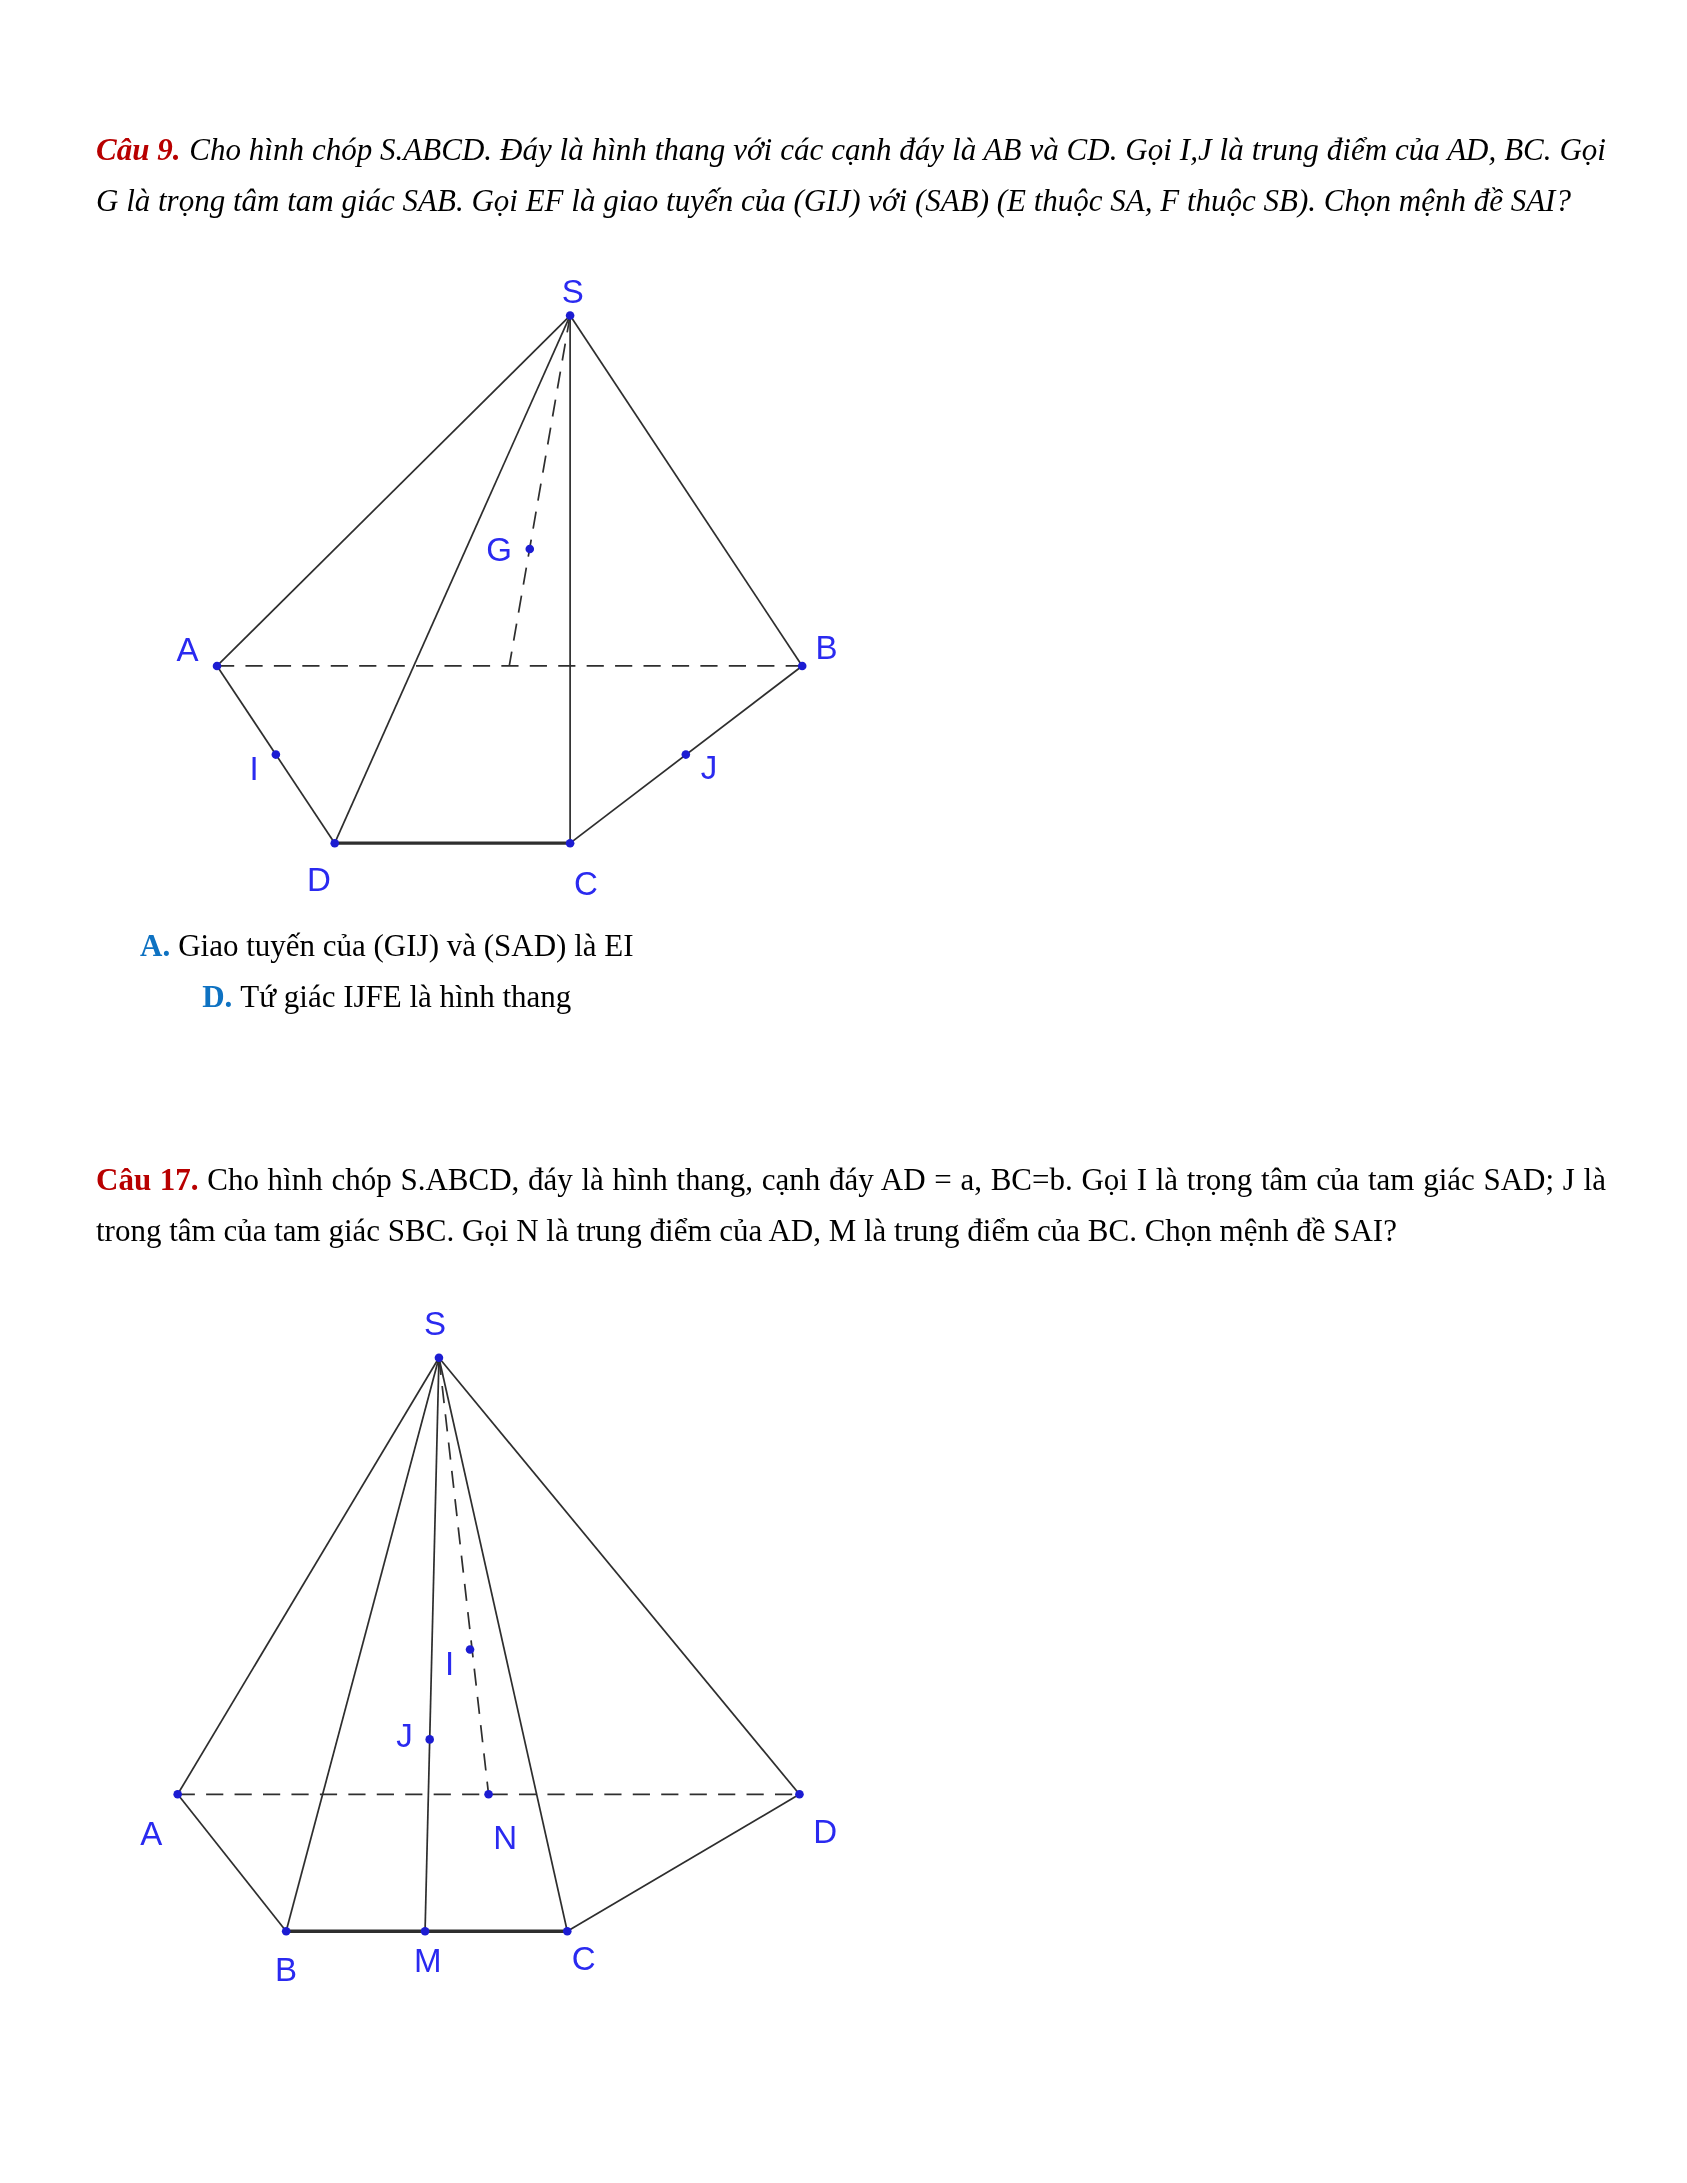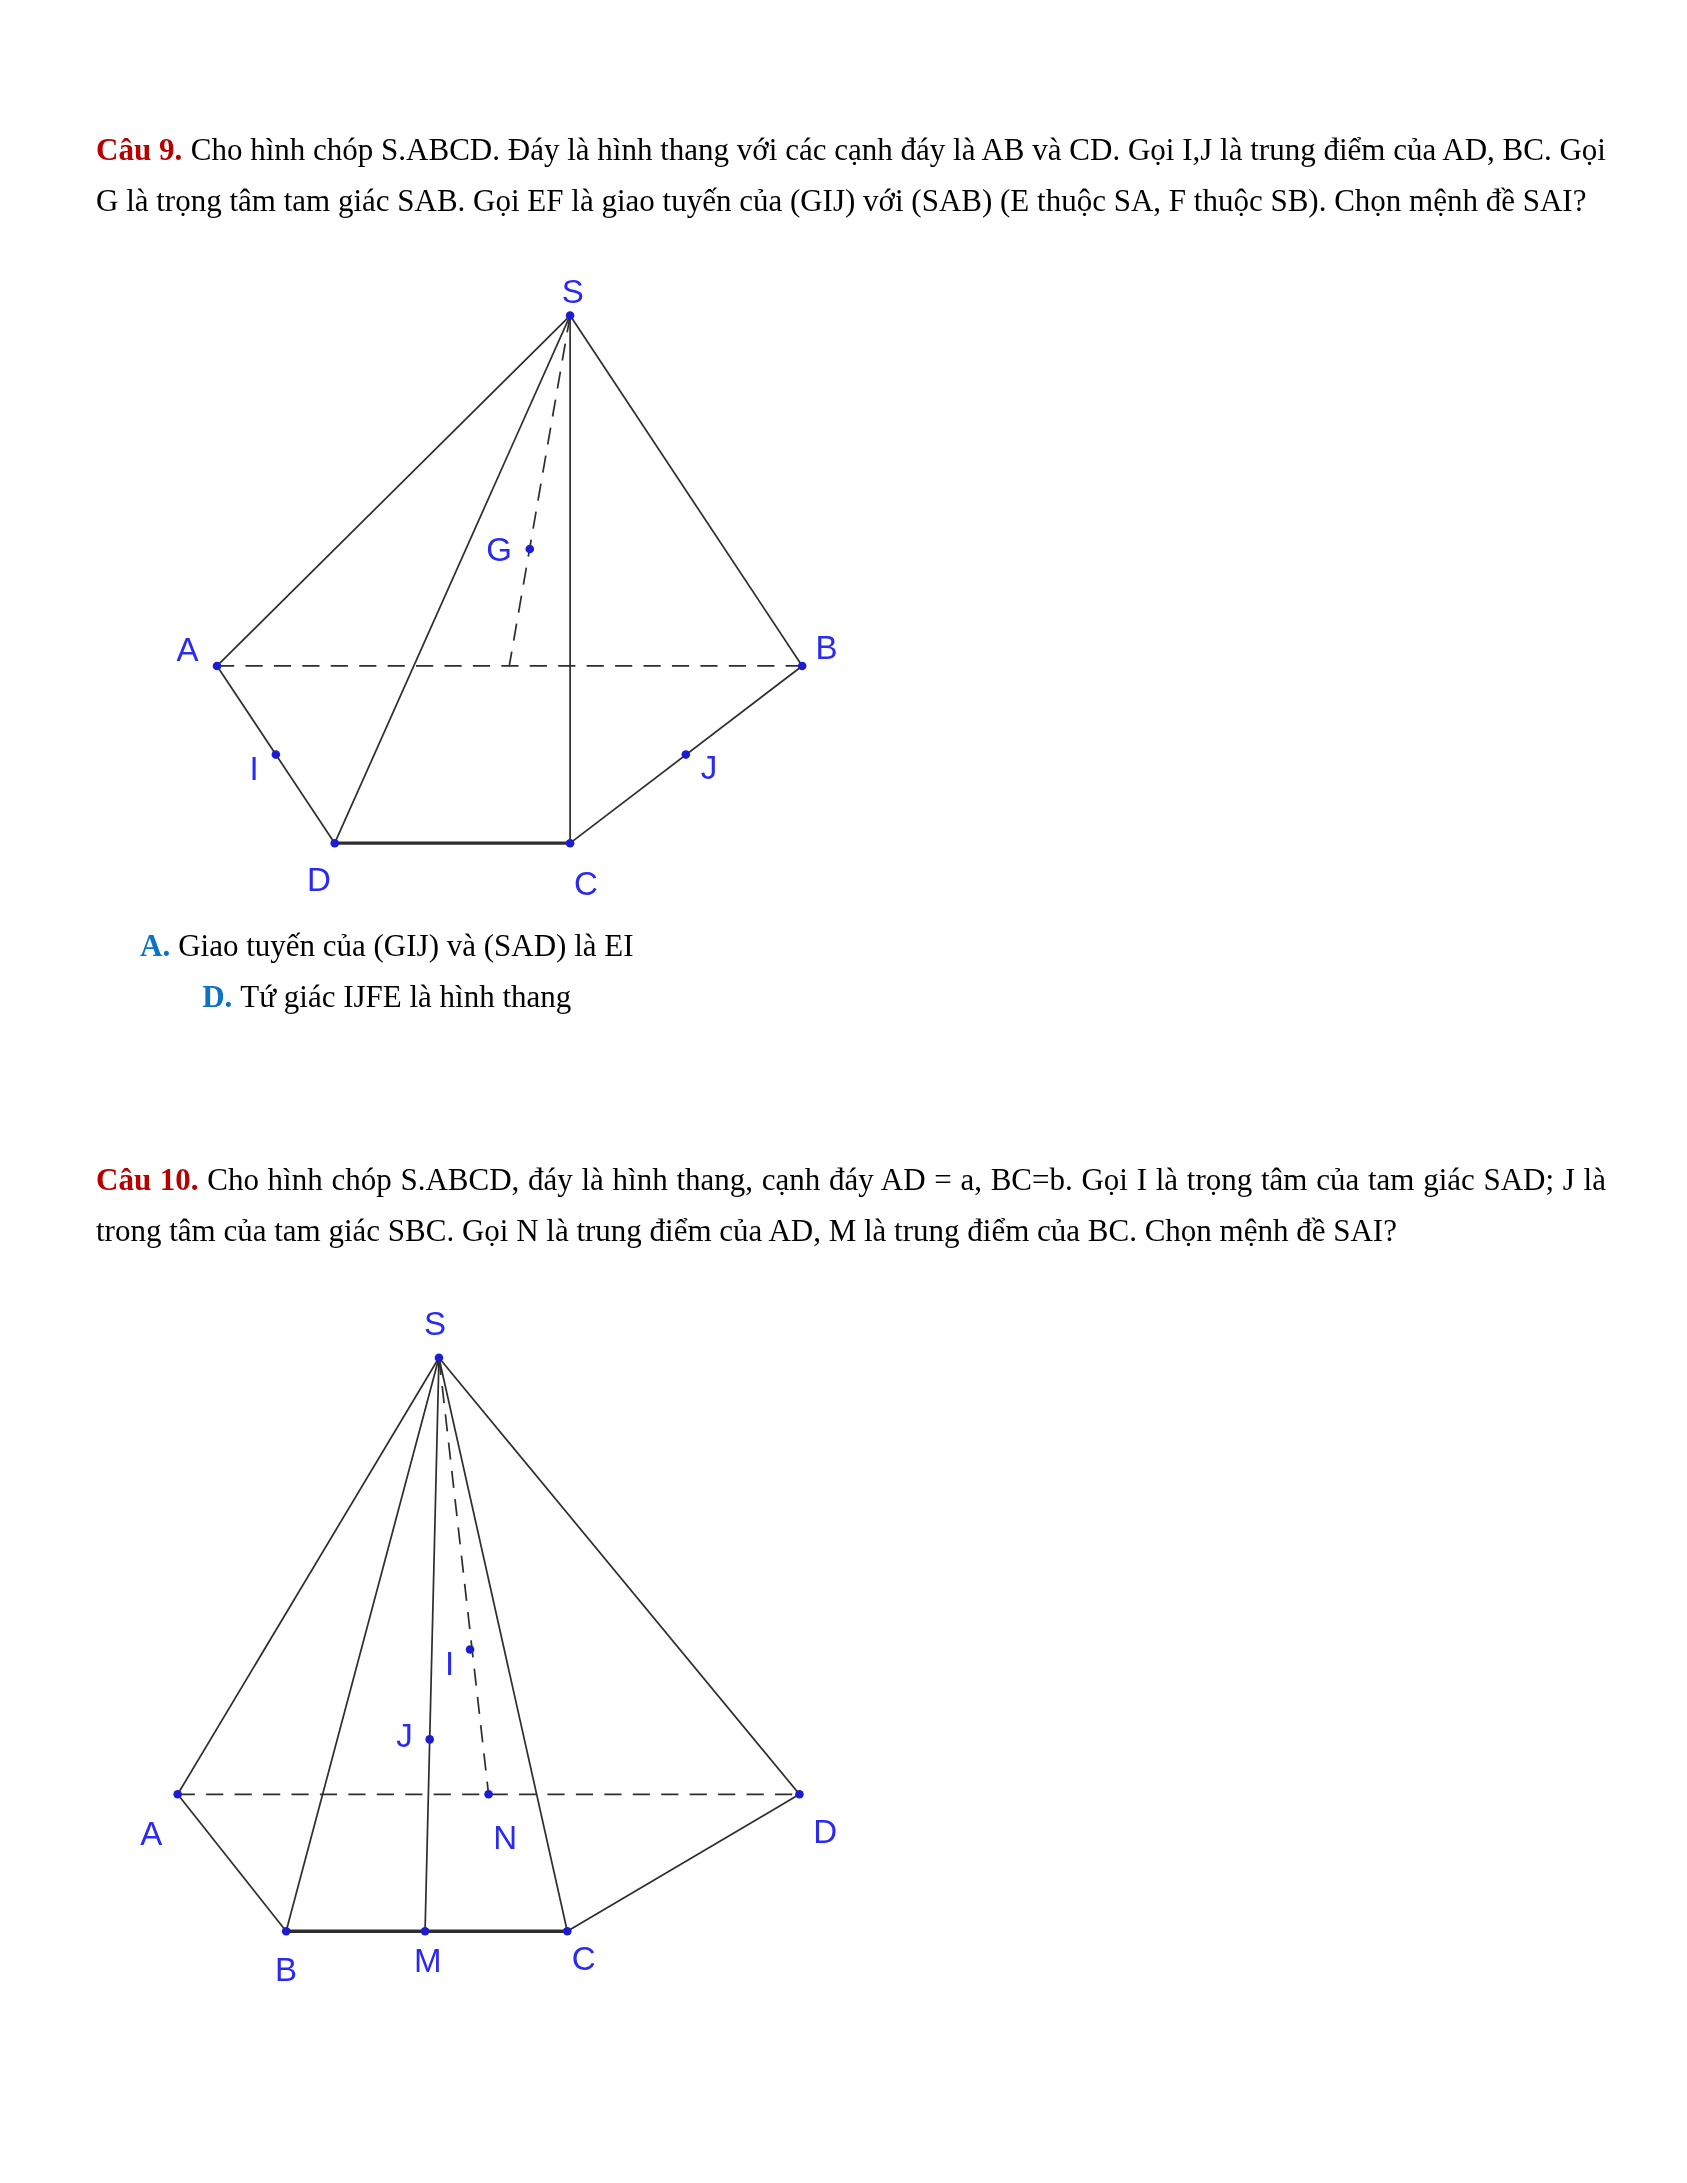--- a/index.html
+++ b/index.html
@@ -11,21 +11,21 @@
     color: #000000;
   }
   .para {
     position: absolute;
     left: 96px;
     width: 1510px;
     font-size: 31px;
     line-height: 51px;
     text-align: justify;
   }
-  .q9-para  { top: 93px; }
+  .q9-para  { top: 93px; font-style: italic; }
   .q10-para { top: 1123px; }
   .q-label {
     font-weight: bold;
     color: #b80000;
     padding-right: 8.6px;
   }
   .options {
     position: absolute;
     left: 140px;
     top: 920px;
@@ -77,21 +77,21 @@
     <text x="384" y="1180" text-anchor="middle" fill="#2a2af0" font-size="50" font-family="&quot;Liberation Sans&quot;, sans-serif">I</text>
     <text x="1072" y="1178" text-anchor="middle" fill="#2a2af0" font-size="50" font-family="&quot;Liberation Sans&quot;, sans-serif">J</text>
     <text x="774" y="849" text-anchor="end" fill="#2a2af0" font-size="50" font-family="&quot;Liberation Sans&quot;, sans-serif">G</text>
   </svg>
 
 <div class="options">
   <div class="option"><span class="letter">A.</span><span>Giao tuyến của (GIJ) và (SAD) là EI</span></div>
   <div class="option"><span class="letter">D.</span><span>Tứ giác IJFE là hình thang</span></div>
 </div>
 
-<p class="para q10-para"><span class="q-label">Câu 10.</span><span>Cho hình chóp S.ABCD, đáy là hình thang, cạnh đáy AD = a, BC=b. Gọi I là trọng tâm của tam giác SAD; J là trong tâm của tam giác SBC. Gọi N là trung điểm của AD, M là trung điểm của BC. Chọn mệnh đề SAI?</span></p>
+<p class="para q10-para"><span class="q-label">Câu 17.</span><span>Cho hình chóp S.ABCD, đáy là hình thang, cạnh đáy AD = a, BC=b. Gọi I là trọng tâm của tam giác SAD; J là trong tâm của tam giác SBC. Gọi N là trung điểm của AD, M là trung điểm của BC. Chọn mệnh đề SAI?</span></p>
 
 <svg class="figure fig2" aria-hidden="true" viewBox="140 1950 1220 1130">
     <line x1="663" y1="2052" x2="268" y2="2712" stroke="#2e2e2e" stroke-width="2.6"></line>
     <line x1="663" y1="2052" x2="432" y2="2919" stroke="#2e2e2e" stroke-width="2.6"></line>
     <line x1="663" y1="2052" x2="642" y2="2919" stroke="#2e2e2e" stroke-width="2.6"></line>
     <line x1="663" y1="2052" x2="857" y2="2919" stroke="#2e2e2e" stroke-width="2.6"></line>
     <line x1="663" y1="2052" x2="1208" y2="2712" stroke="#2e2e2e" stroke-width="2.6"></line>
     <line x1="268" y1="2712" x2="432" y2="2919" stroke="#2e2e2e" stroke-width="2.6"></line>
     <line x1="857" y1="2919" x2="1208" y2="2712" stroke="#2e2e2e" stroke-width="2.6"></line>
     <line x1="432" y1="2919" x2="857" y2="2919" stroke="#2e2e2e" stroke-width="5"></line>

